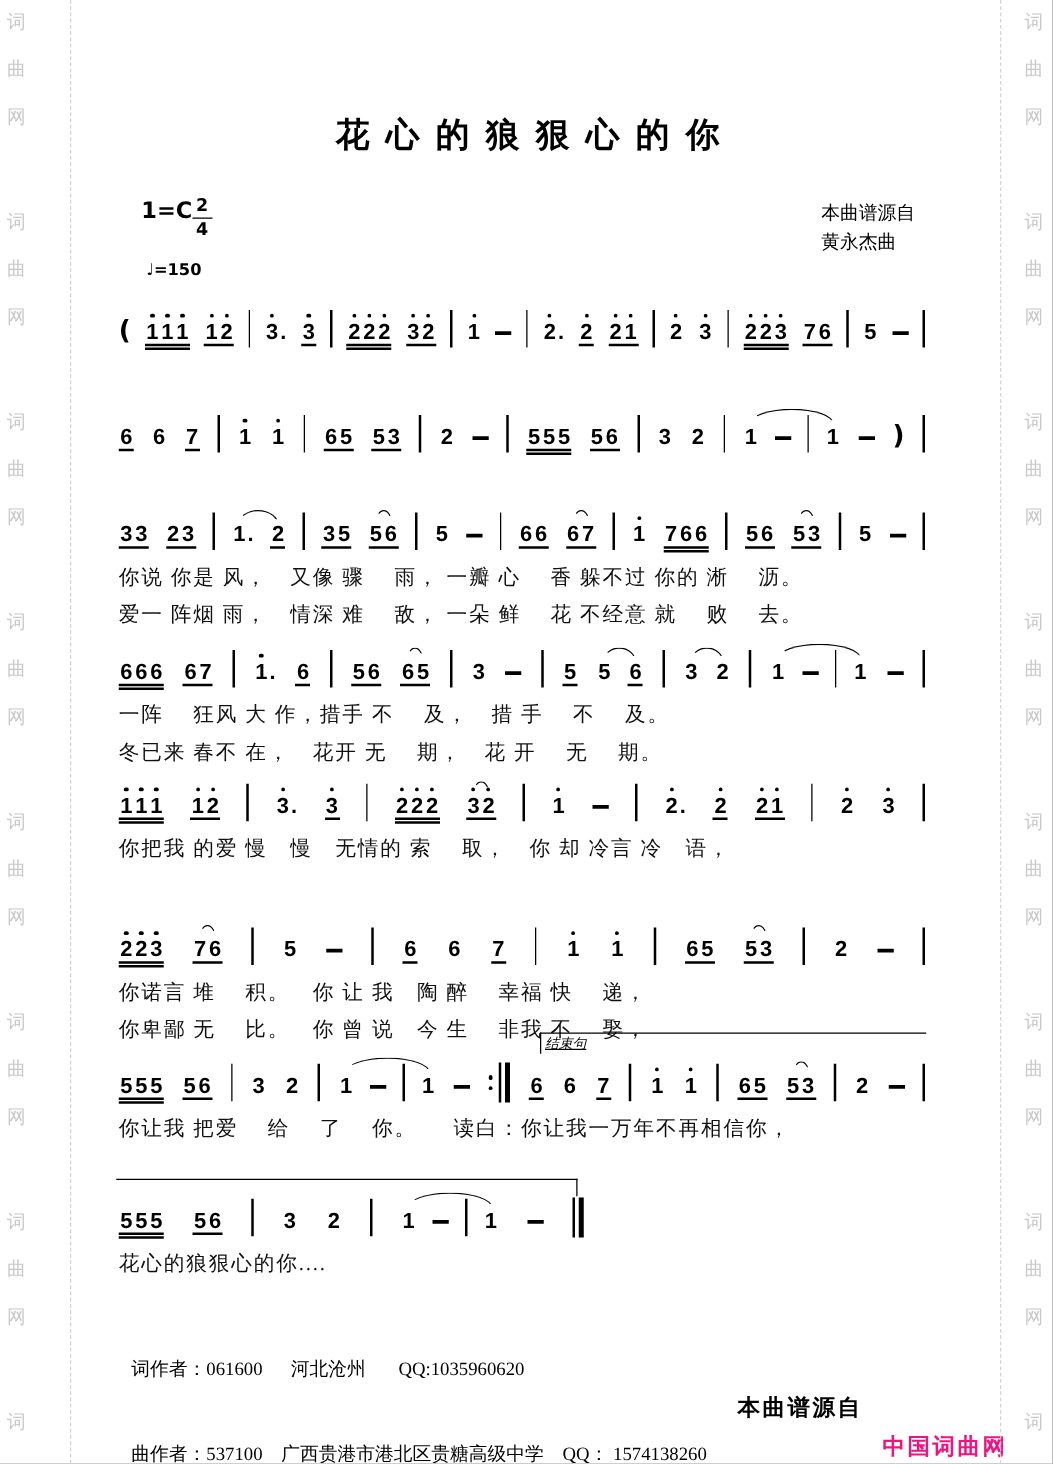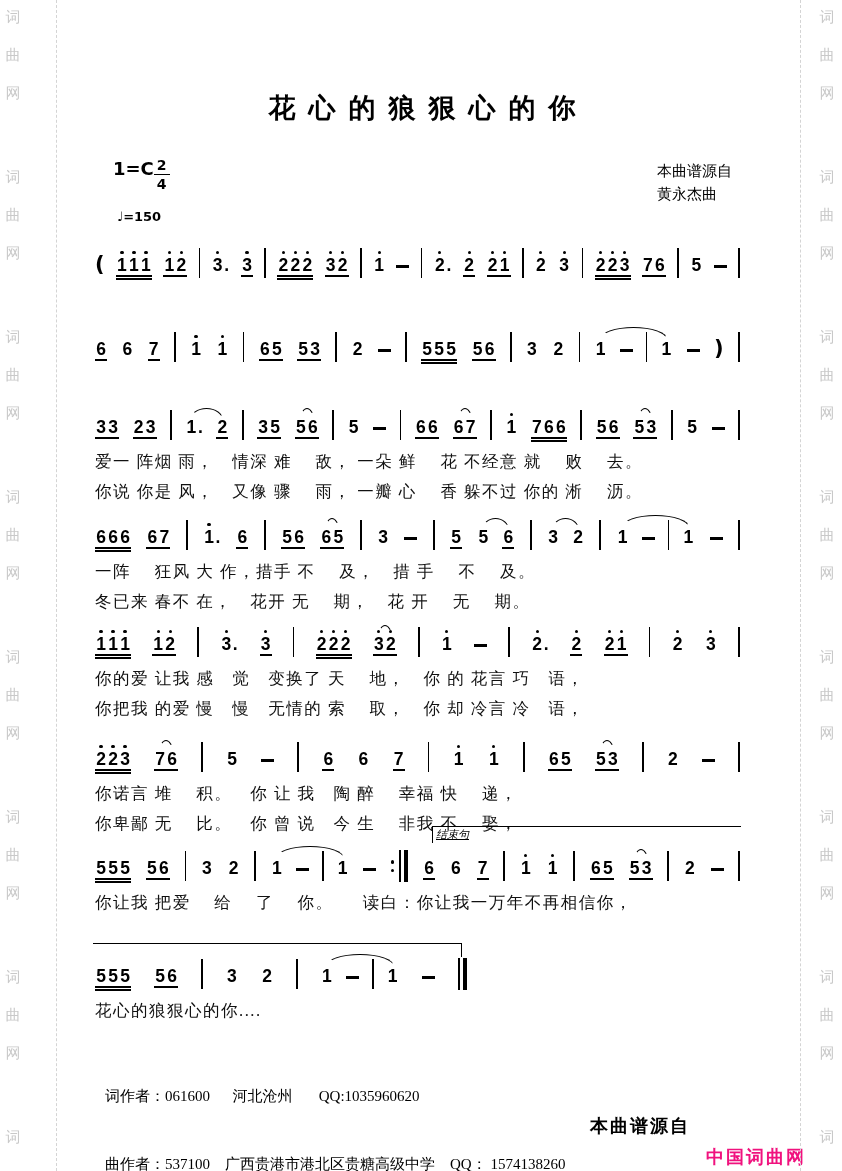--- a/index.html
+++ b/index.html
@@ -495,22 +495,22 @@
           <div class="bar"></div>
           <div class="grp">
             <div class="dgt">
               <div class="odot"></div>
               <div class="num">5</div>
             </div>
           </div>
           <div class="dash"></div>
           <div class="bar"></div>
         </div>
+        <div class="lyr">你说 你是 风，　又像 骤　 雨， 一瓣 心　 香 躲不过 你的 淅　 沥。</div>
         <div class="lyr">爱一 阵烟 雨，　情深 难　 敌， 一朵 鲜　 花 不经意 就　 败　 去。</div>
-        <div class="lyr">你说 你是 风，　又像 骤　 雨， 一瓣 心　 香 躲不过 你的 淅　 沥。</div>
       </div>
       <div class="system" style="top: 520px;">
         <div class="mrow">
           <div class="grp u2">
             <div class="dgt">
               <div class="odot"></div>
               <div class="num">6</div>
             </div>
             <div class="dgt">
               <div class="odot"></div>
@@ -751,21 +751,20 @@
             </div>
           </div>
           <div class="grp">
             <div class="dgt">
               <div class="odot on"></div>
               <div class="num">3</div>
             </div>
           </div>
           <div class="bar"></div>
         </div>
-        <div class="lyr">你的爱 让我 感　觉　变换了 天　 地，　你 的 花言 巧　语，</div>
         <div class="lyr">你把我 的爱 慢　慢　无情的 索　 取，　你 却 冷言 冷　语，</div>
       </div>
       <div class="system" style="top: 742px;">
         <div class="mrow">
           <div class="grp u2">
             <div class="dgt">
               <div class="odot on"></div>
               <div class="num">2</div>
             </div>
             <div class="dgt">

